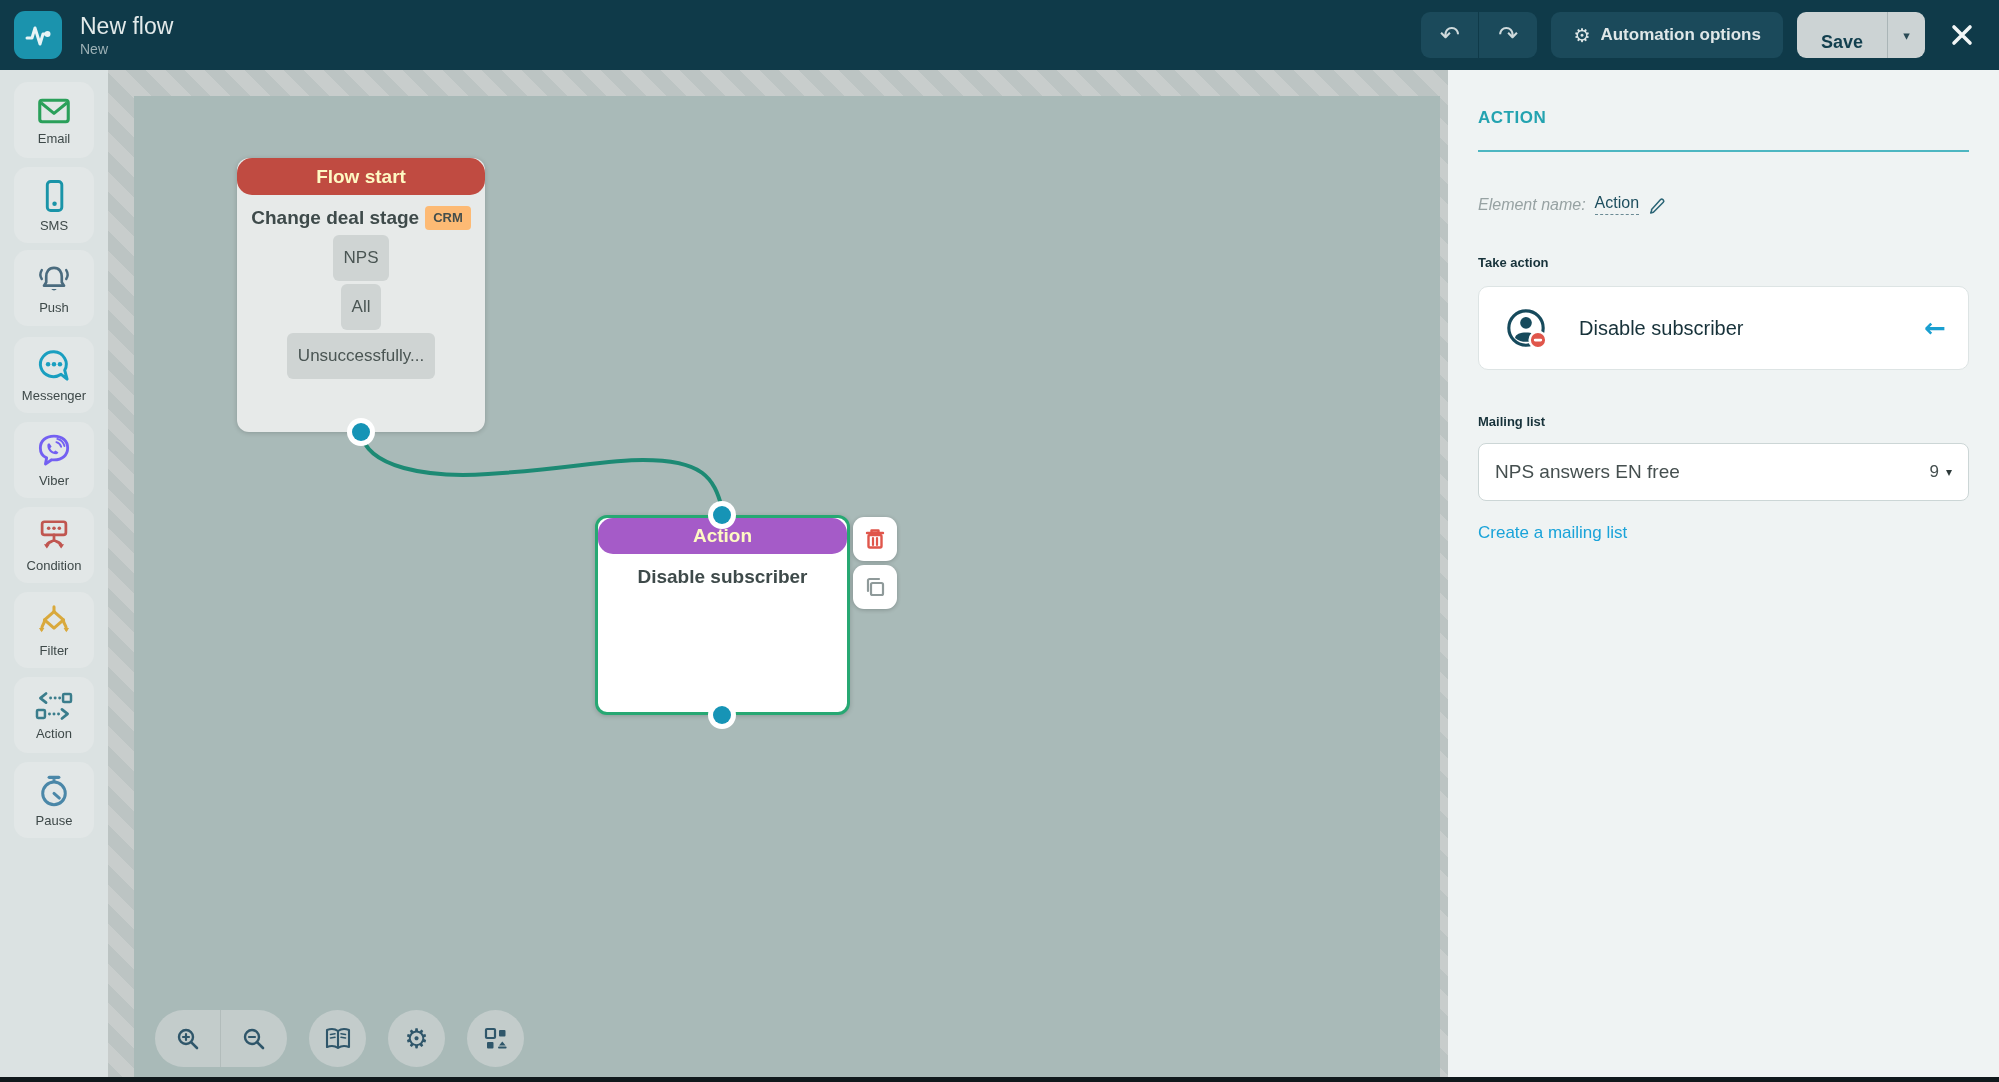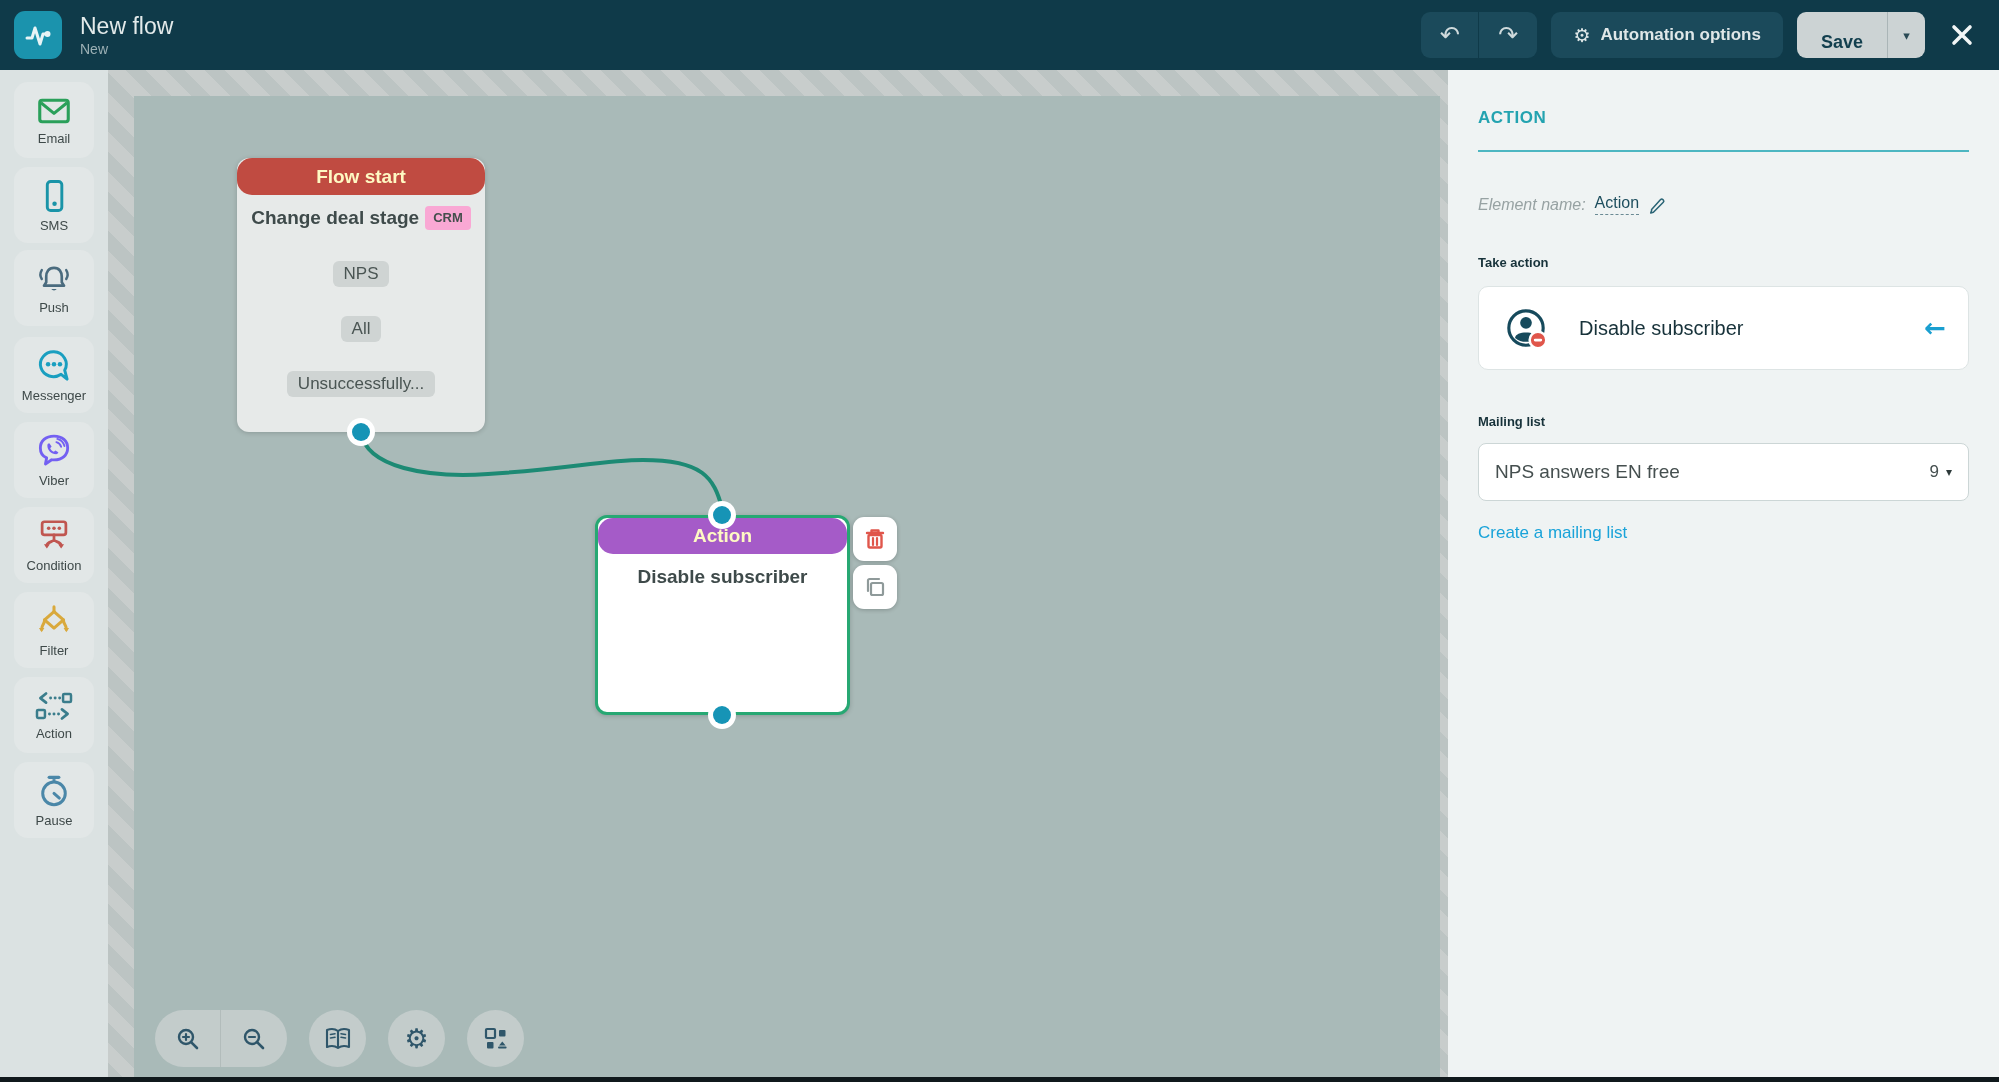--- a/index.html
+++ b/index.html
@@ -45,24 +45,24 @@
   .canvas-inner { position:absolute; left:26px; top:26px; right:8px; bottom:5px; background:#a9bab8; }
   .wires { position:absolute; left:0; top:0; width:1340px; height:1012px; pointer-events:none; z-index:2; }
 
   .node { position:absolute; border-radius:12px; box-shadow:0 1px 5px rgba(0,0,0,.18); z-index:3; }
   .node-header { margin:0; height:37px; border-radius:15px; color:#fef9c3; font-size:19px; font-weight:700;
                  display:flex; align-items:center; justify-content:center; }
   .flow-start { left:129px; top:88px; width:248px; height:274px; background:#e7eae9; }
   .flow-start .node-header { background:#c04b41; }
   .node-body { padding:10px 14px; text-align:center; }
   .node-title { font-size:19px; font-weight:700; color:#3e4a4a; line-height:1.4; }
-  .crm-badge { display:inline-block; background:#f9a8d4; color:#434e4c; font-size:13px; font-weight:700;
+  .crm-badge { display:inline-block; background:#fdba74; color:#434e4c; font-size:13px; font-weight:700;
                padding:3px 8px; border-radius:4px; vertical-align:2px; margin-left:6px; }
   .pill { display:inline-block; background:#cfd4d3; color:#4a5553; font-size:17px;
-          padding:3px 11px; border-radius:6px; margin-top:29px; }
+          padding:13px 11px; border-radius:6px; margin-top:3px; }
   .action-node { left:487px; top:445px; width:255px; height:200px; background:#fff;
                  border:3px solid #27a873; }
   .action-node .node-header { background:#a55bc8; height:36px; }
   .action-node .pill { background:#eef0ef; }
   .dot { position:absolute; width:18px; height:18px; border-radius:50%; background:#1694b6;
          box-shadow:0 0 0 5px #fff; z-index:4; cursor:pointer; }
 
   .node-tool { position:absolute; width:44px; height:44px; background:#fff; border:none; border-radius:11px;
                box-shadow:0 1px 4px rgba(0,0,0,.22); display:flex; align-items:center; justify-content:center;
                cursor:pointer; z-index:5; }

